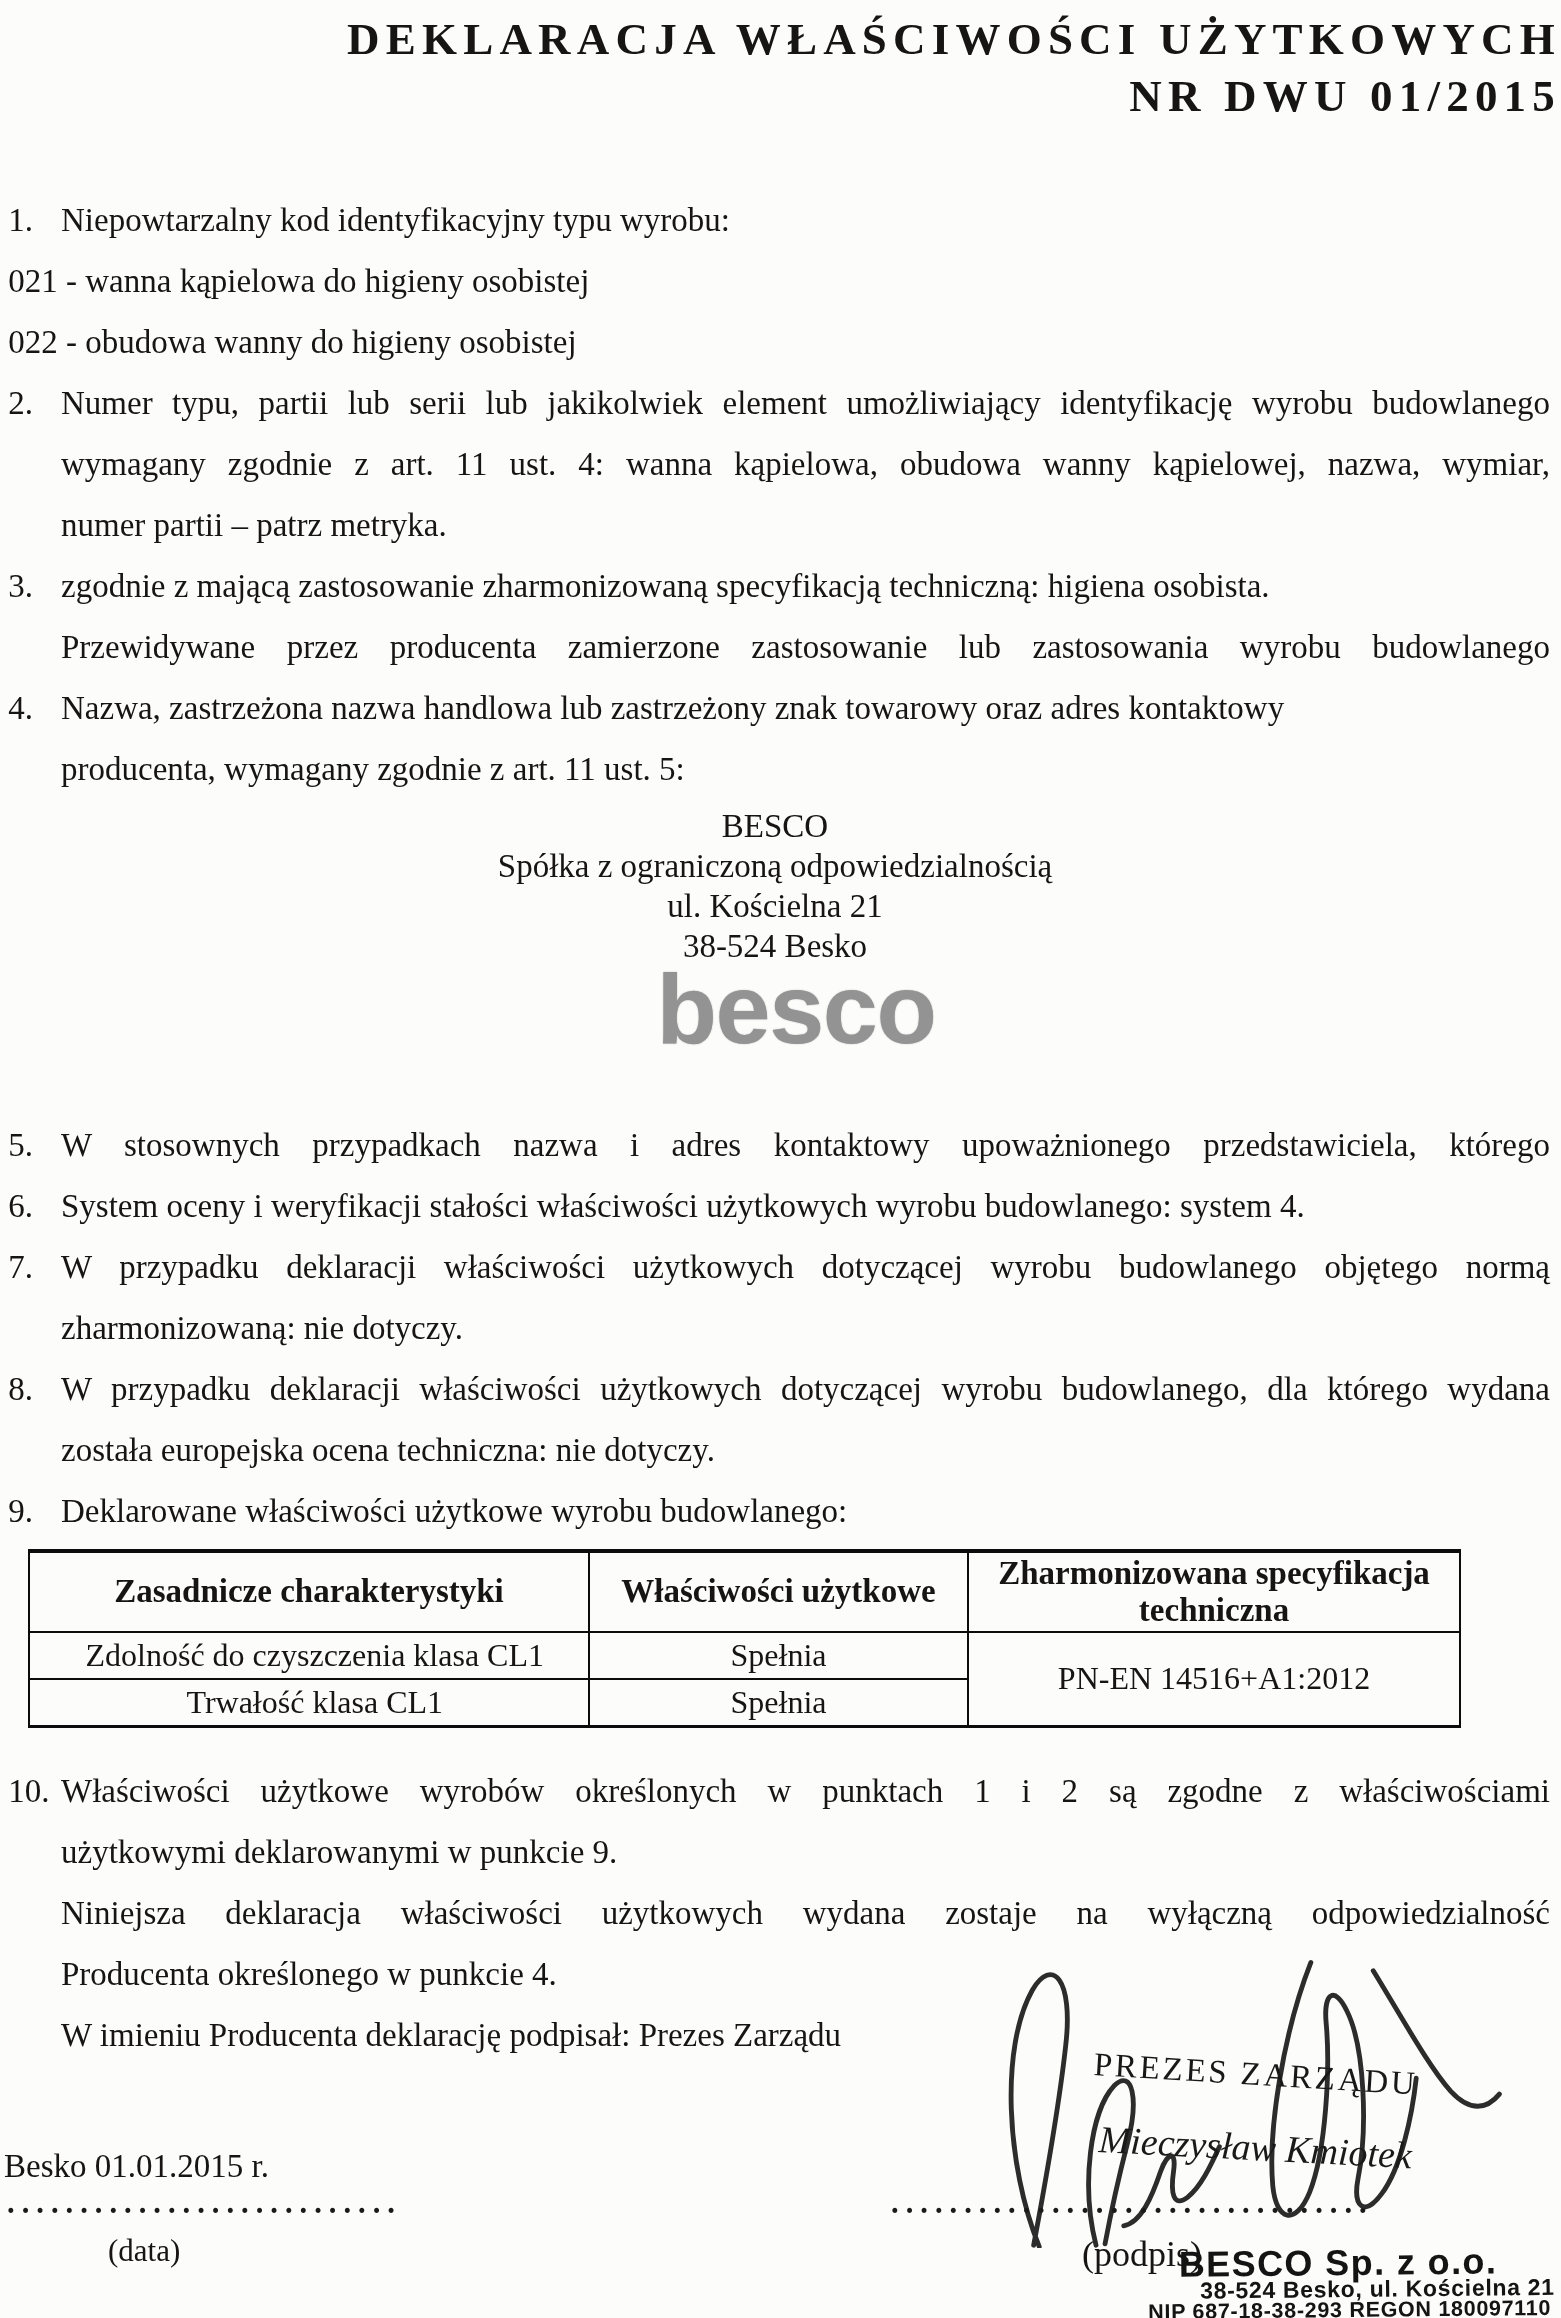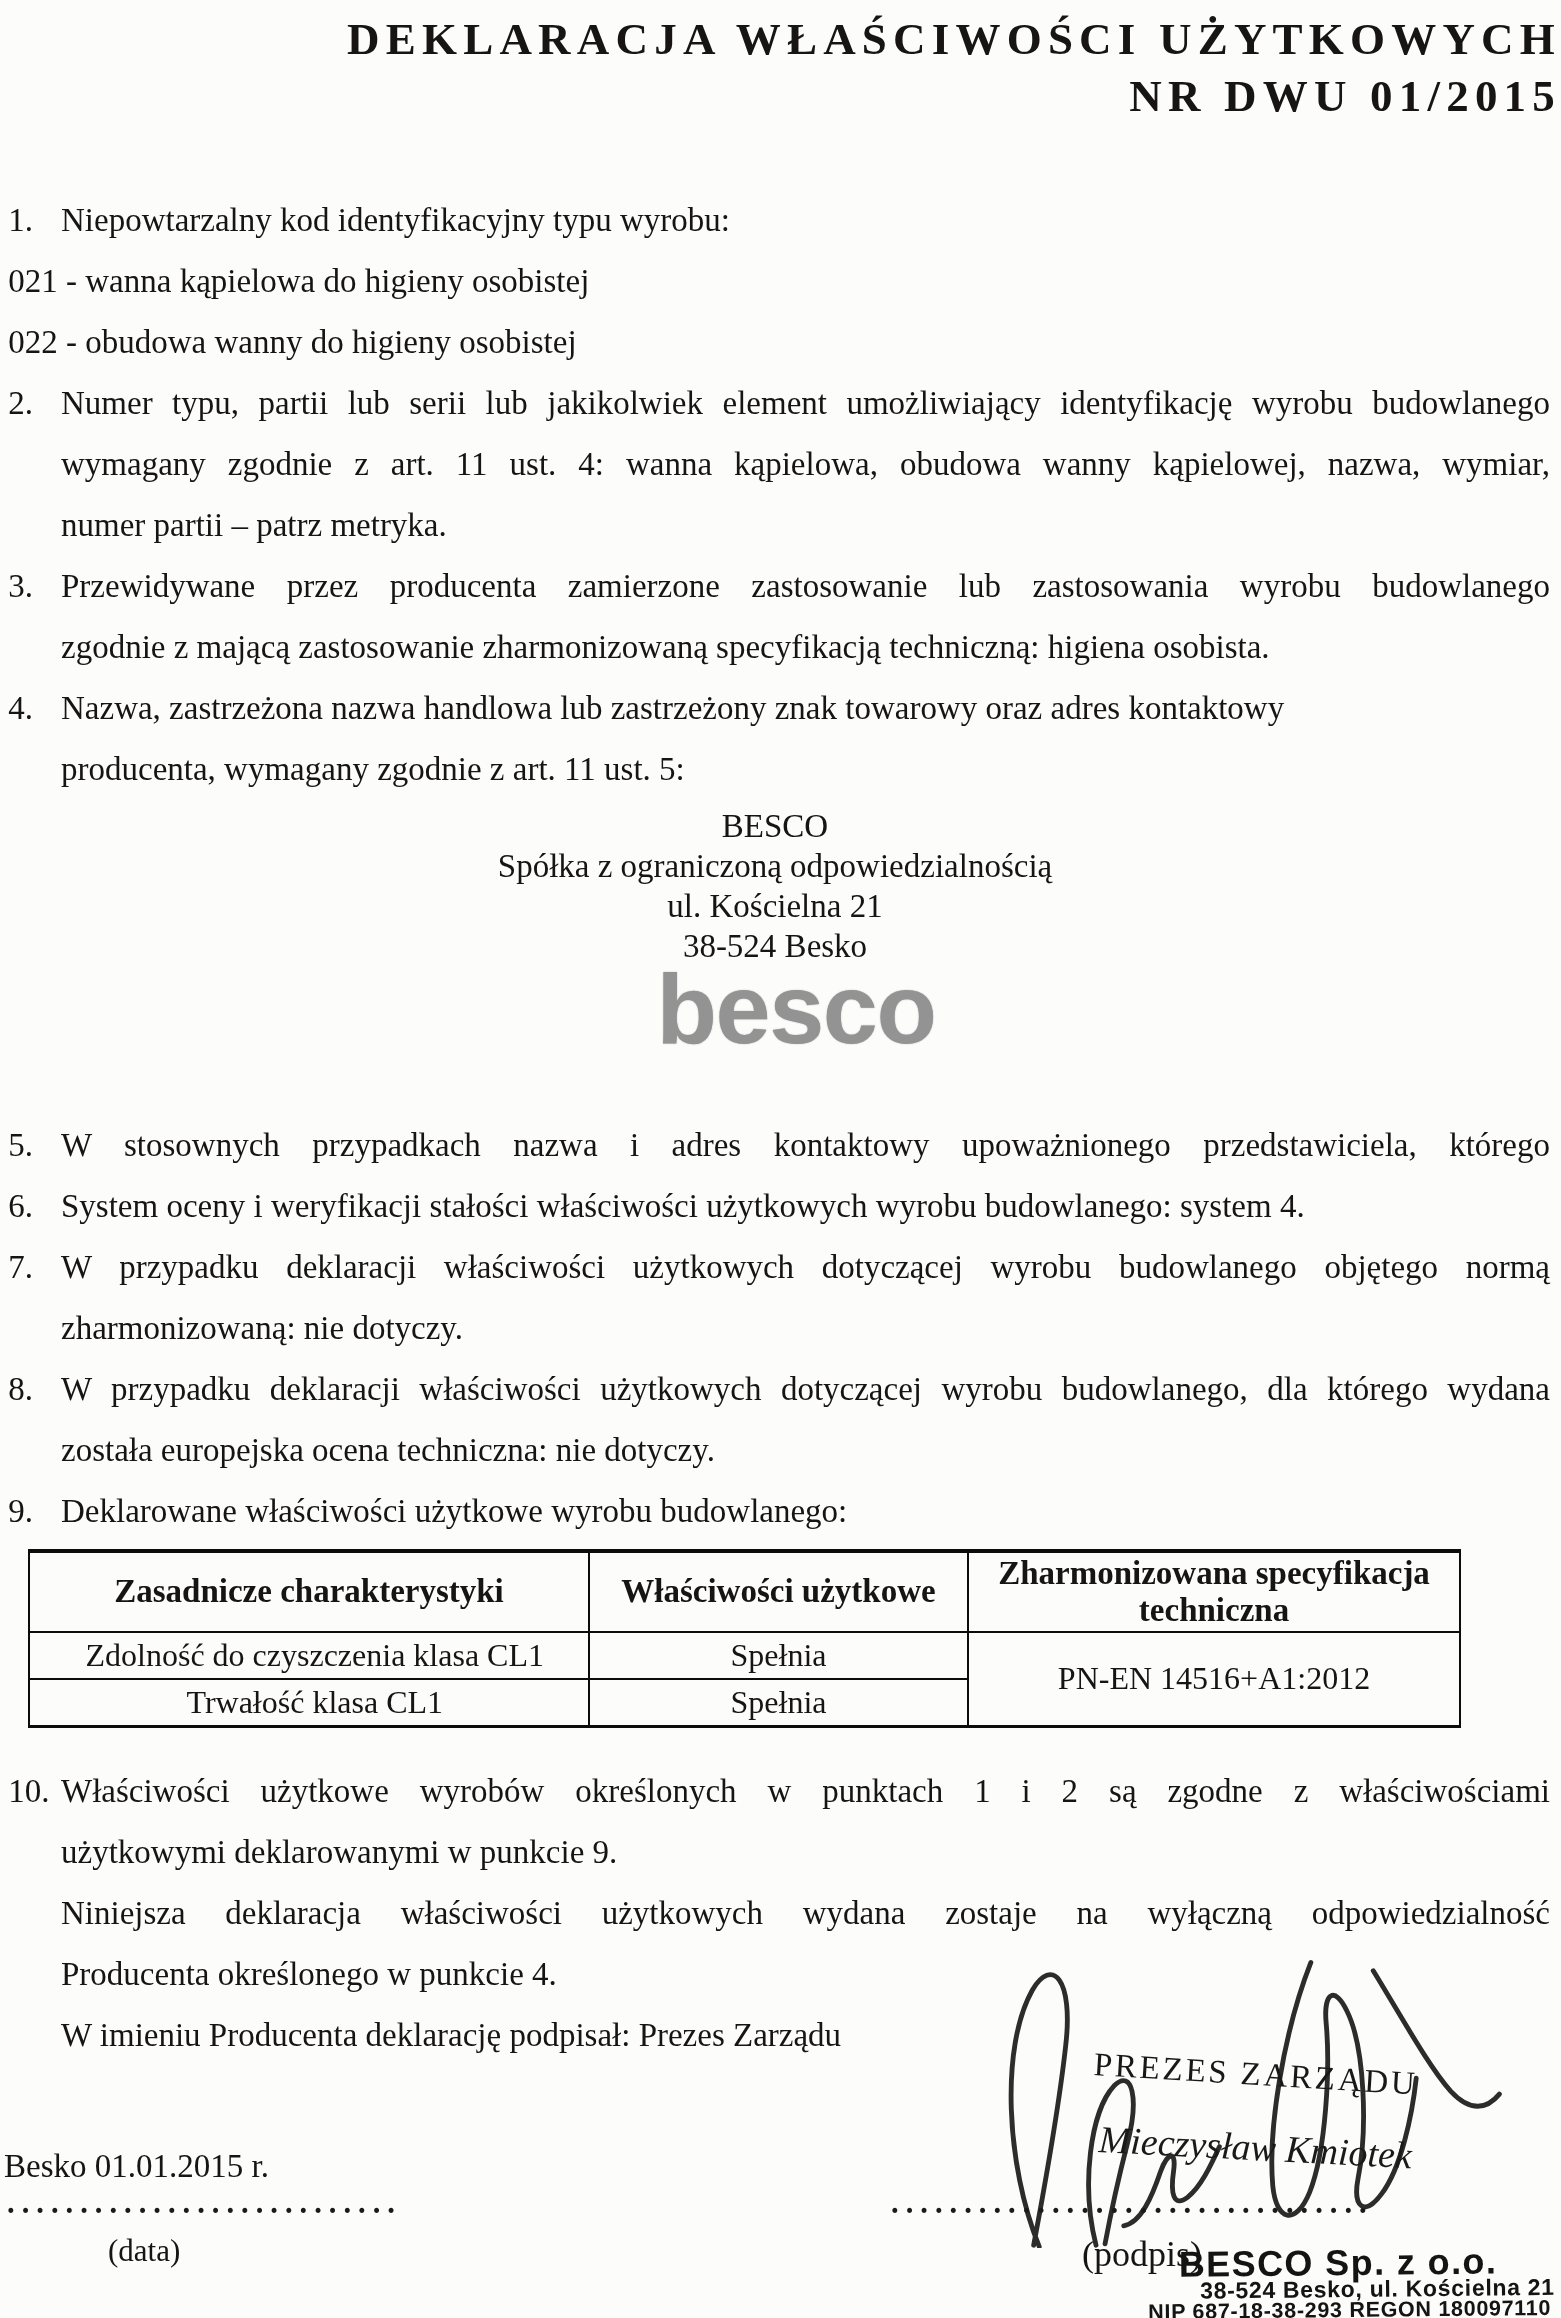--- a/index.html
+++ b/index.html
@@ -130,22 +130,22 @@
 
   <div class="item">
     <span class="num">2.</span>
     <span class="ln just">Numer typu, partii lub serii lub jakikolwiek element umożliwiający identyfikację wyrobu budowlanego</span>
     <span class="ln just">wymagany zgodnie z art. 11 ust. 4: wanna kąpielowa, obudowa wanny kąpielowej, nazwa, wymiar,</span>
     <span class="ln">numer partii – patrz metryka.</span>
   </div>
 
   <div class="item">
     <span class="num">3.</span>
+    <span class="ln">zgodnie z mającą zastosowanie zharmonizowaną specyfikacją techniczną: higiena osobista.</span>
     <span class="ln just">Przewidywane przez producenta zamierzone zastosowanie lub zastosowania wyrobu budowlanego</span>
-    <span class="ln">zgodnie z mającą zastosowanie zharmonizowaną specyfikacją techniczną: higiena osobista.</span>
   </div>
 
   <div class="item">
     <span class="num">4.</span>
     <span class="ln">Nazwa, zastrzeżona nazwa handlowa lub zastrzeżony znak towarowy oraz adres kontaktowy</span>
     <span class="ln">producenta, wymagany zgodnie z art. 11 ust. 5:</span>
   </div>
 
   <div class="addr">
     <span class="ln">BESCO</span>

